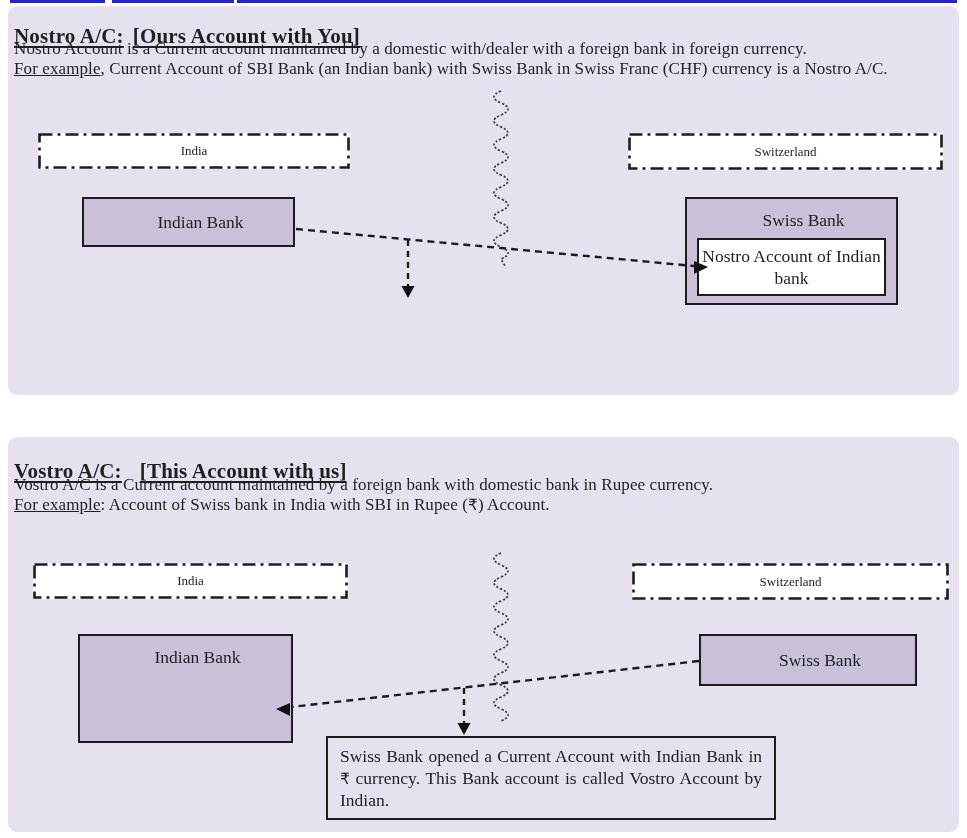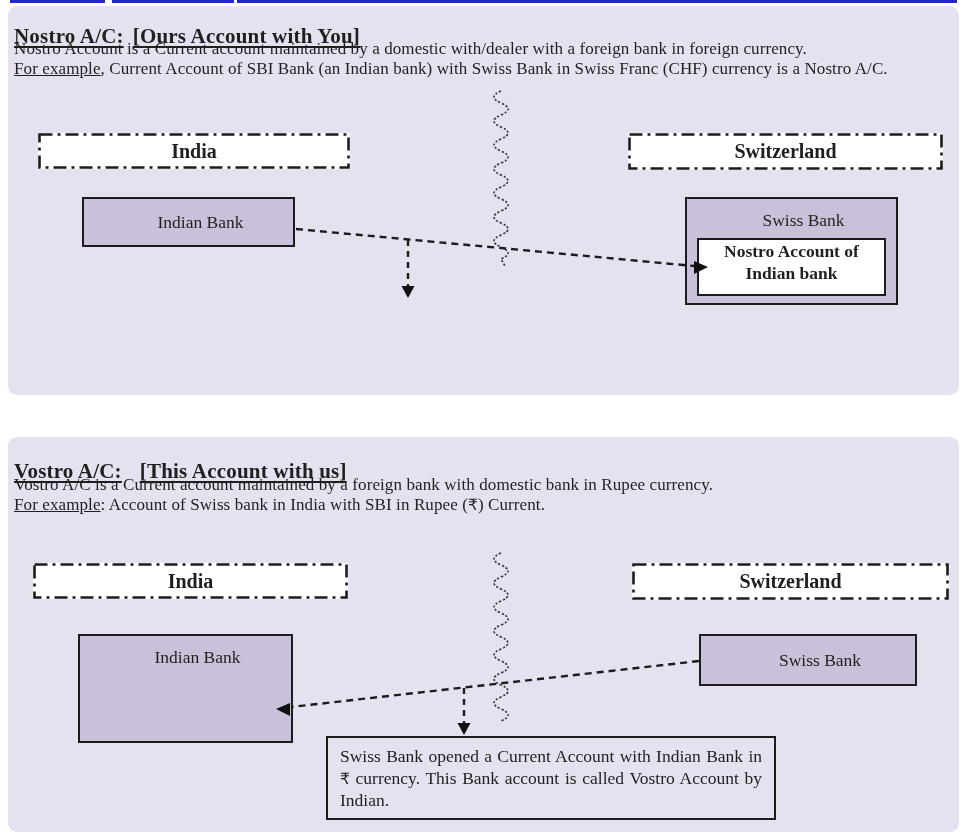--- a/index.html
+++ b/index.html
@@ -17,34 +17,34 @@
   .panel-bottom{top:437px;height:395px;}
   .heading{position:absolute;font-weight:bold;font-size:21px;white-space:nowrap;letter-spacing:.2px;}
   .heading .hu{text-decoration:underline;text-decoration-thickness:2px;text-underline-offset:3px;}
   .heading .bracket{margin-left:9px;}
   .heading .bracket-wide{margin-left:18px;}
   .para{position:absolute;font-size:17px;line-height:20px;width:941px;letter-spacing:.1px;}
   .u{text-decoration:underline;}
   .rupee{font-family:"DejaVu Sans","Liberation Sans",sans-serif;font-size:15.5px;}
   .country{
     position:absolute;background:#ffffff;display:flex;align-items:center;justify-content:center;
-    font-weight:bold;font-size:20px;
+    font-weight:normal;font-size:13px;
   }
   .country svg{position:absolute;left:0;top:0;}
   .country .lbl{position:relative;z-index:1;}
   .bank{
     position:absolute;background:var(--box-fill,#cbc0d9);
     border:2px solid var(--line,#1c1c1c);box-sizing:border-box;font-size:17.5px;padding-left:24px;
   }
   .bank-center{display:flex;align-items:center;justify-content:center;}
   .bank-tall .bank-label{height:42px;display:flex;align-items:center;justify-content:center;}
   .account{
     position:absolute;background:#ffffff;border:2.5px solid var(--line,#1c1c1c);
-    box-sizing:border-box;display:flex;justify-content:center;
-    text-align:center;font-size:17.5px;line-height:22px;z-index:2;font-weight:bold;
+    box-sizing:border-box;display:flex;align-items:center;justify-content:center;
+    text-align:center;font-size:17.5px;line-height:22px;z-index:2;
   }
   .note{
     position:absolute;border:2.5px solid var(--line,#1c1c1c);box-sizing:border-box;
     font-size:17.5px;line-height:21.5px;text-align:justify;padding:8px 12px;z-index:2;
   }
   .overlay{position:absolute;left:0;top:0;z-index:5;pointer-events:none;}
 </style>
 </head>
 <body>
 
@@ -88,21 +88,21 @@
     <span>Nostro Account of Indian bank</span>
   </div>
 
 
   <section class="panel panel-bottom">
     <h1 class="heading" style="left:6px;top:8px;">
       <span class="hu">Vostro A/C:</span><span class="hu bracket-wide">[This Account with us]</span>
     </h1>
     <p class="para" style="left:6px;top:38px;margin:0;">
       <span>Vostro A/C is a Current account maintained by a foreign bank with domestic bank in Rupee currency.</span><br>
-      <span class="u">For example</span><span>: Account of Swiss bank in India with SBI in Rupee (</span><span class="rupee">₹</span><span>) Current.</span>
+      <span class="u">For example</span><span>: Account of Swiss bank in India with SBI in Rupee (</span><span class="rupee">₹</span><span>) Account.</span>
     </p>
   </section>
 
   <div class="country" style="left:33px;top:563px;width:315px;height:36px;">
     <svg width="315" height="36">
       <rect x="1.5" y="1.5" width="312" height="33" fill="none" stroke="#1c1c1c" stroke-width="2.6" stroke-dasharray="13 5 3 5"></rect>
     </svg>
     <span class="lbl">India</span>
   </div>
   <div class="country" style="left:632px;top:563px;width:317px;height:37px;">

